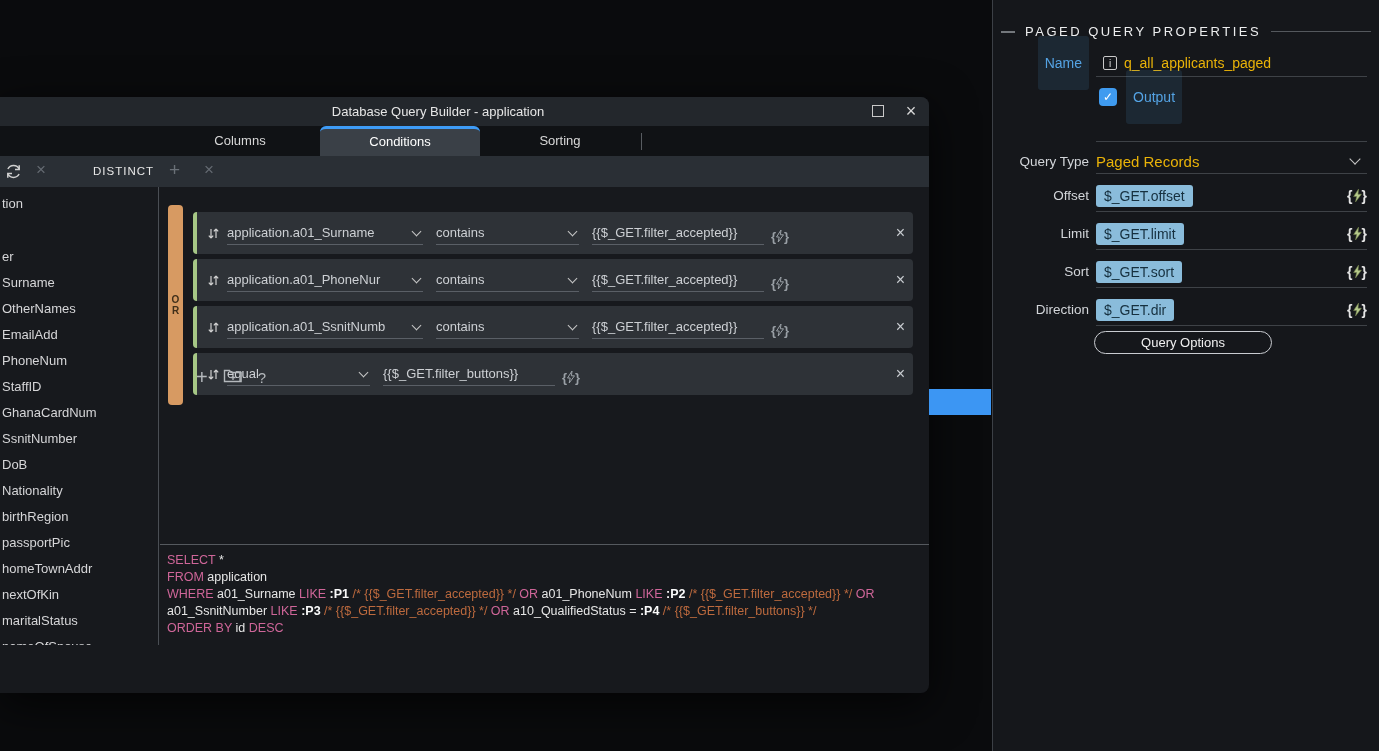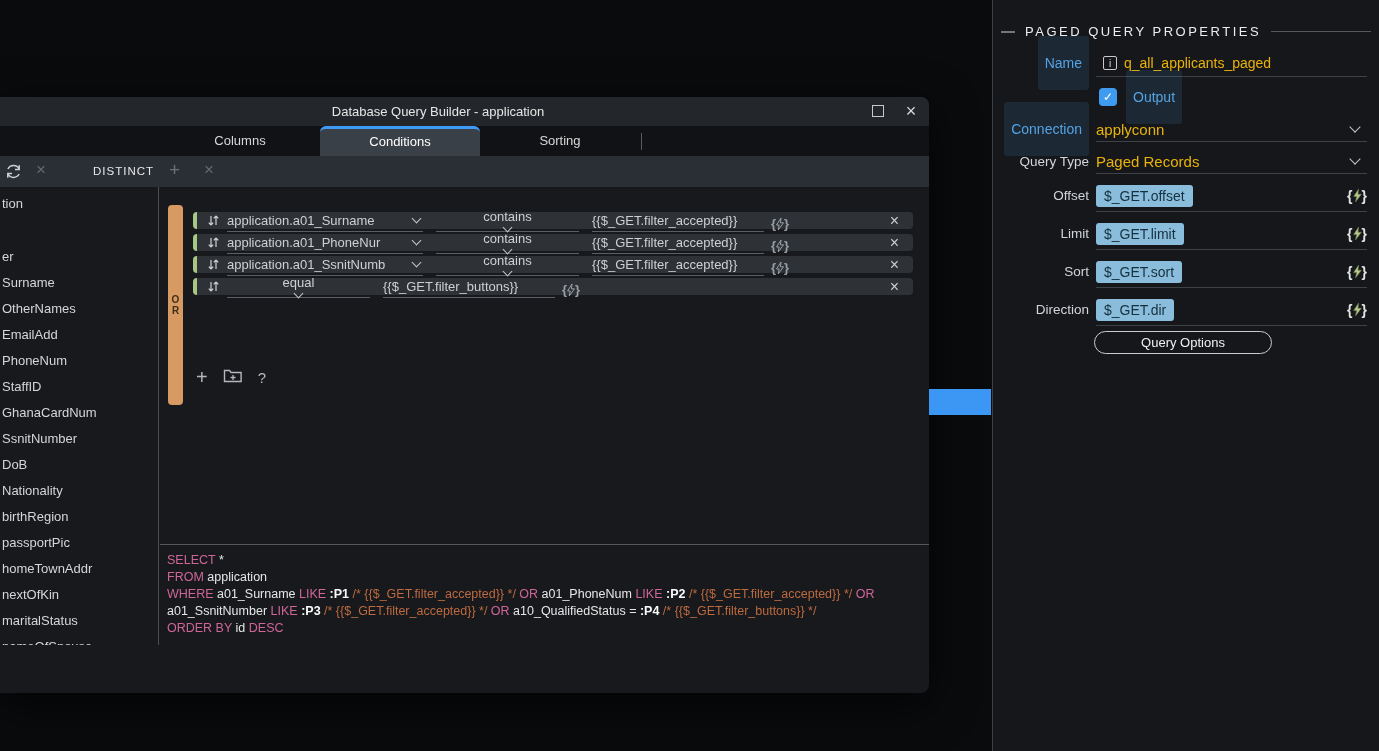--- a/index.html
+++ b/index.html
@@ -40,28 +40,28 @@
               white-space:nowrap; cursor:default; }
   .col-item.gap { margin-top:27px; }
 
   .canvas { position:absolute; left:160px; right:0; top:0; bottom:0; overflow:hidden; }
   .groupbar { position:absolute; left:8px; top:18px; width:15px; height:200px; background:#d79a62;
               border-radius:4px; }
   .or-label { position:absolute; left:0; top:50%; transform:translateY(-50%); width:15px;
               text-align:center; font-size:10px; font-weight:bold; line-height:10.5px; color:#402f1a;
               white-space:pre-line; }
   .rows { position:absolute; left:33px; top:25px; width:720px; }
-  .cond-row { position:relative; height:17px; margin-bottom:5px; background:#2e3237; border-radius:4px;
-              display:flex; align-items:center; padding:0 14px 0 12px; }
+  .cond-row { position:relative; height:42px; margin-bottom:5px; background:#2e3237; border-radius:4px;
+              display:flex; align-items:center; padding:0 8px 0 12px; }
   .accent { position:absolute; left:0; top:0; bottom:0; width:4px; background:#a6c785; border-radius:4px 0 0 4px; }
   .drag { width:20px; margin-left:2px; display:flex; align-items:center; }
   .uline { height:23px; display:flex; align-items:center; border-bottom:1px solid #5a5f66;
            font-size:13px; color:#cdd0d4; }
   .sel-col { width:196px; margin-right:13px; }
-  .sel-op  { width:143px; margin-right:13px;flex-direction:column; }
+  .sel-op  { width:143px; margin-right:13px; }
   .sel-col .txt, .sel-op .txt { flex:1; overflow:hidden; white-space:nowrap; }
   .val { width:172px; margin-right:7px; }
   .chev { width:7px; height:7px; border-right:1.6px solid #c6c6c6; border-bottom:1.6px solid #c6c6c6;
           transform:rotate(45deg); margin:-3px 3px 0 3px; flex:none; }
   .bolt-dim { display:flex; align-items:center; font-size:13px; font-weight:bold; color:#9aa0a6; margin-top:6px; }
   .row-x { margin-left:auto; font-size:16px; color:#c9cdd1; }
   .addicons { position:absolute; left:36px; top:180px; display:flex; align-items:center; gap:15px; }
   .ai-plus { font-size:20px; color:#b4b8bc; line-height:18px; }
   .ai-q { font-size:15px; color:#b4b8bc; }
 
@@ -299,28 +299,20 @@
       <span class="info-ic">i</span>
       <span class="pvalue" style="margin-left:7px;">q_all_applicants_paged</span>
     </div>
     <div class="pline" style="top:76px;"></div>
 
     <div class="prow" style="top:86px; height:22px; left:106px;">
       <span class="checkbox">✓</span>
       <span class="pchip">Output</span>
     </div>
 
-    <div class="prow" style="top:116px; height:26px;">
-      <div class="plabel-chip">
-        <span class="pchip">Connection</span>
-      </div>
-      <span class="pvalue" style="font-size:15px;">applyconn</span>
-      <span class="pspacer"></span>
-      <span class="pchev"></span>
-    </div>
     <div class="pline" style="top:141px;"></div>
 
     <div class="prow" style="top:148px; height:26px;">
       <span class="plabel">Query Type</span>
       <span class="pvalue" style="font-size:15px;">Paged Records</span>
       <span class="pspacer"></span>
       <span class="pchev"></span>
     </div>
     <div class="pline" style="top:173px;"></div>
 

